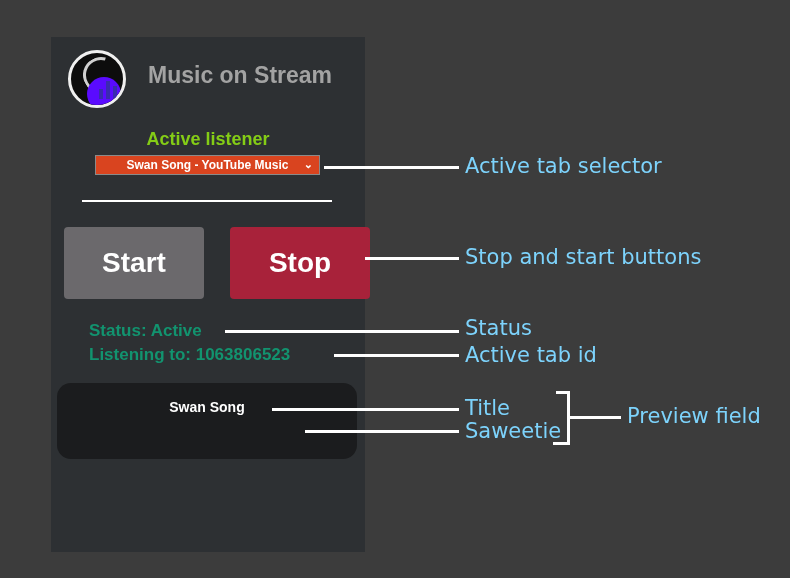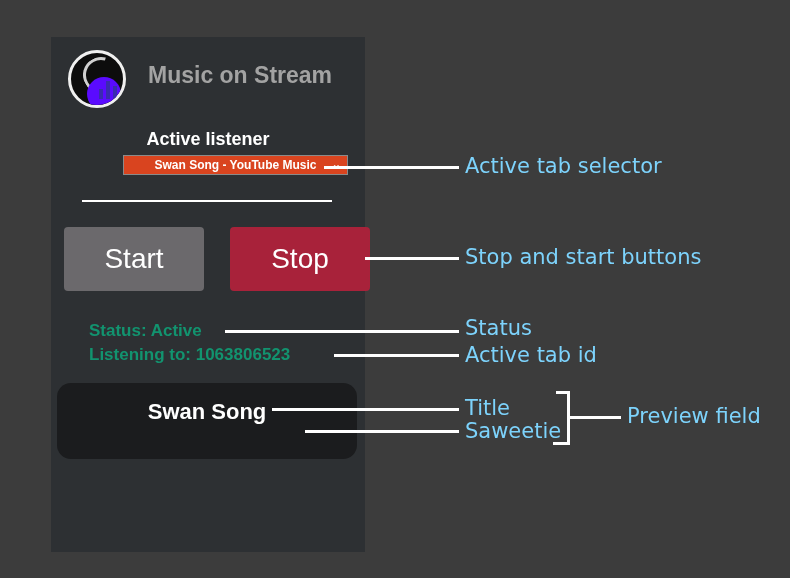--- a/index.html
+++ b/index.html
@@ -24,50 +24,50 @@
   .logo .disc {
     position:absolute; left:16px; top:24px; width:34px; height:34px;
     border-radius:50%; background:#5a0bff;
   }
   .logo .bar { position:absolute; bottom:6px; width:4px; background:#3a2bb0; }
   .app-title {
     position:absolute; left:148px; top:62px; color:#a3a3a3; font-weight:bold; font-size:23px;
   }
   .active-label {
     position:absolute; left:51px; width:314px; top:129px; text-align:center;
-    color:#ffffff; font-weight:bold; font-size:18px;
+    color:#84cc16; font-weight:bold; font-size:18px;
   }
   .tab-select {
     position:absolute; left:95px; top:155px; width:225px; height:20px; box-sizing:border-box;
     background:#d9441f; border:1px solid #8a8a8a; color:#fff; font-weight:bold; font-size:12px;
-    display:flex; align-items:center; justify-content:center; cursor:pointer;margin-left:28px;
+    display:flex; align-items:center; justify-content:center; cursor:pointer;
   }
   .tab-select .chev { position:absolute; right:6px; top:2px; font-size:11px; }
   .divider {
     position:absolute; left:82px; top:200px; width:250px; height:2px; background:#fff;
   }
   .btn {
-    position:absolute; top:227px; height:64px; width:140px; border-radius:4px;
-    color:#fff; font-weight:normal; font-size:28px; display:flex; align-items:center; justify-content:center;
+    position:absolute; top:227px; height:72px; width:140px; border-radius:4px;
+    color:#fff; font-weight:bold; font-size:28px; display:flex; align-items:center; justify-content:center;
     cursor:pointer;
   }
   .btn-start { left:64px; background:#6b696c; }
   .btn-stop { left:230px; background:#a8223a; }
   .status {
     position:absolute; left:89px; color:#12936f; font-weight:bold; font-size:17px;
   }
   .status-line { top:321px; }
   .tabid-line { top:345px; }
   .preview {
     position:absolute; left:57px; top:383px; width:300px; height:76px;
     background:#1b1c1e; border-radius:14px;
   }
   .preview-title {
     position:absolute; left:0; width:300px; top:16px; text-align:center;
-    color:#fff; font-weight:bold; font-size:22px;
+    color:#fff; font-weight:bold; font-size:14px;
   }
   .preview-subtitle {
     position:absolute; left:0; width:300px; top:39px; text-align:center;
     color:#fff; font-size:18px;
   }
   .pointer { position:absolute; height:3px; background:#fff; }
   .annot {
     position:absolute; color:#7dd3fc; font-family:"DejaVu Sans", sans-serif; font-size:21px; line-height:1;
   }
   .bracket-v { position:absolute; left:567px; top:391px; width:3px; height:54px; background:#fff; }

